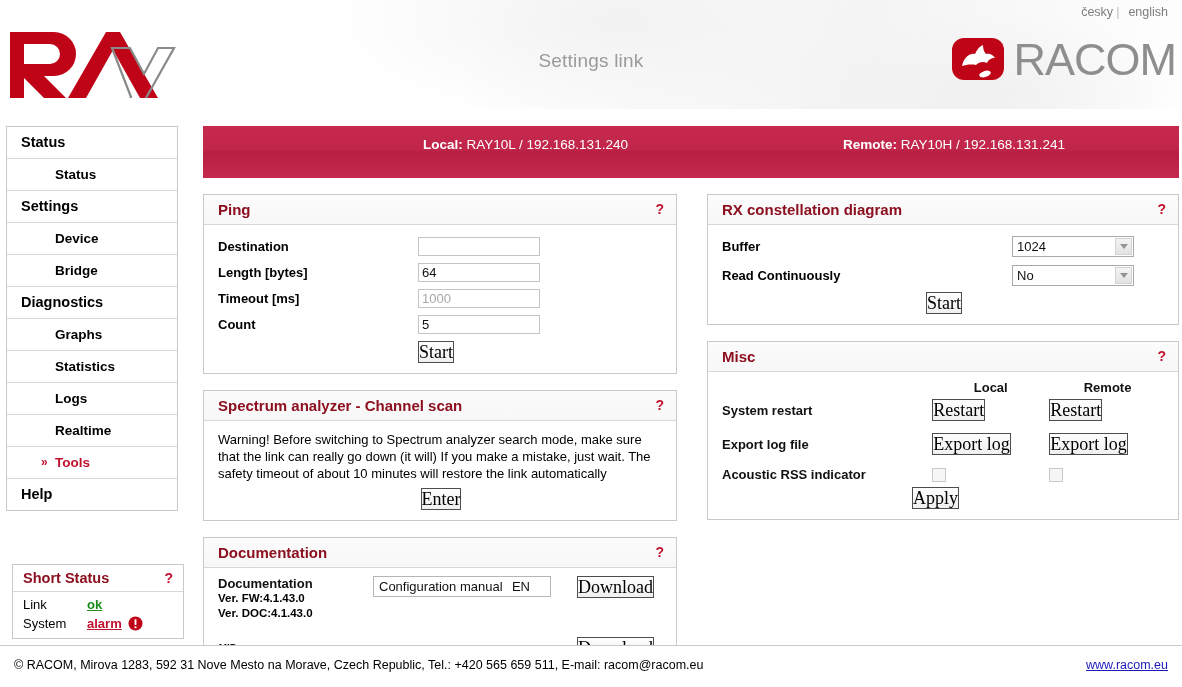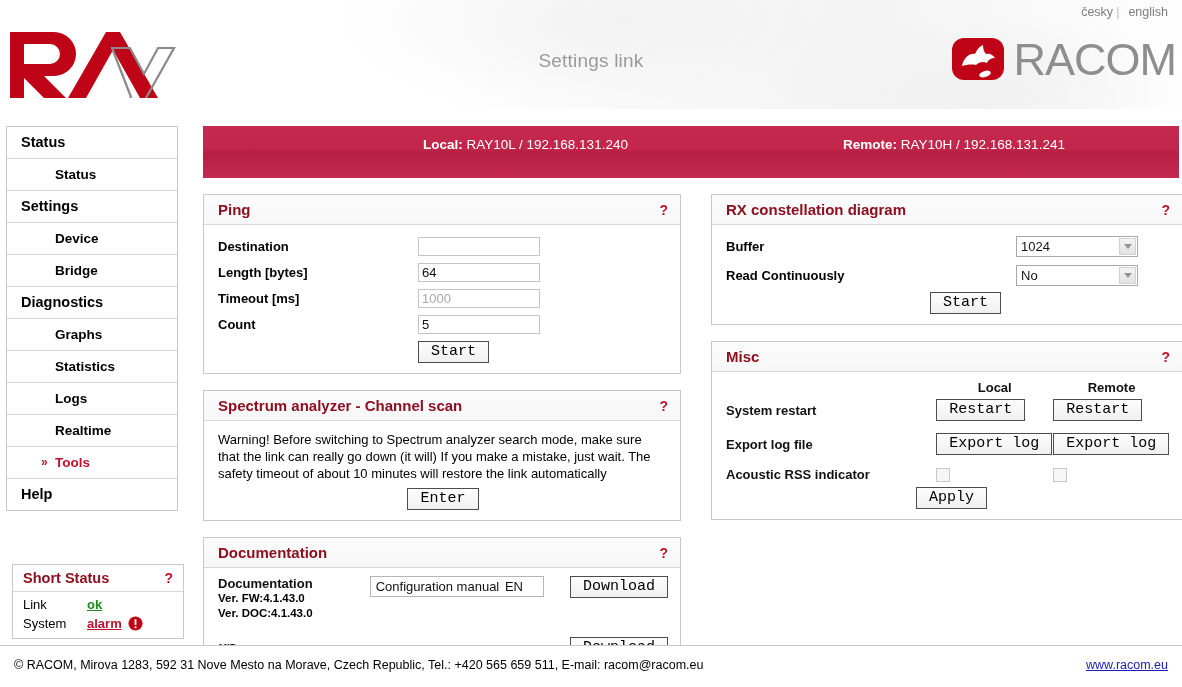--- a/index.html
+++ b/index.html
@@ -100,41 +100,41 @@
   #device-banner .lbl { font-weight:bold; }
   #dev-local { position:absolute; left:220px; top:11px; }
   #dev-remote { position:absolute; left:640px; top:11px; }
 
   .cols { display:flex; gap:30px; margin-top:16px; }
   .col-left { width:478px; }
   .col-right { width:472px; }
 
   .panel { border:1px solid #c9c9c9; background:#fff; margin-bottom:16px; }
   .panel-head {
-    display:flex; align-items:center; justify-content:space-between;
+    display:flex; justify-content:space-between;
     background:linear-gradient(180deg,#fcfcfc 0%,#f7f7f7 100%);
     border-bottom:1px solid #d8d8d8;
     padding:6px 12px 6px 14px;
   }
   .panel-title { font-weight:bold; font-size:15px; color:#8c1020; }
   .panel-body { padding:8px 12px 10px 14px; }
 
   .frow { display:flex; align-items:center; height:26px; }
   .frow .flabel { width:200px; font-weight:bold; font-size:13px; color:#000; }
   .txt {
     width:122px; height:19px; border:1px solid #c4c4c4; background:#fff;
     font-family:"Liberation Sans", sans-serif; font-size:13px; color:#111;
     padding:0 3px; outline:none;
   }
   .txt::placeholder { color:#a8a8a8; }
   .btn {
     border:1px solid #4d4d4d;
     background:linear-gradient(180deg,#fdfdfd 0%,#f0f0f0 100%);
-    font-family:Liberation Mono, monospace; font-size:15px; color:#000;
-    padding:2px 12px; cursor:pointer; line-height:16px;
+    font-family:Liberation Serif, serif; font-size:18px; color:#000;
+    padding:2px 0; cursor:pointer; line-height:16px;
   }
   .btn-row { margin-top:4px; padding-left:200px; }
 
   .sel {
     position:relative; width:122px; height:21px;
     border:1px solid #a9a9a9; background:#fff;
     font-size:13px; color:#111; line-height:19px; padding-left:4px;
     cursor:pointer; overflow:hidden;
   }
   .sel .arrow-box {

